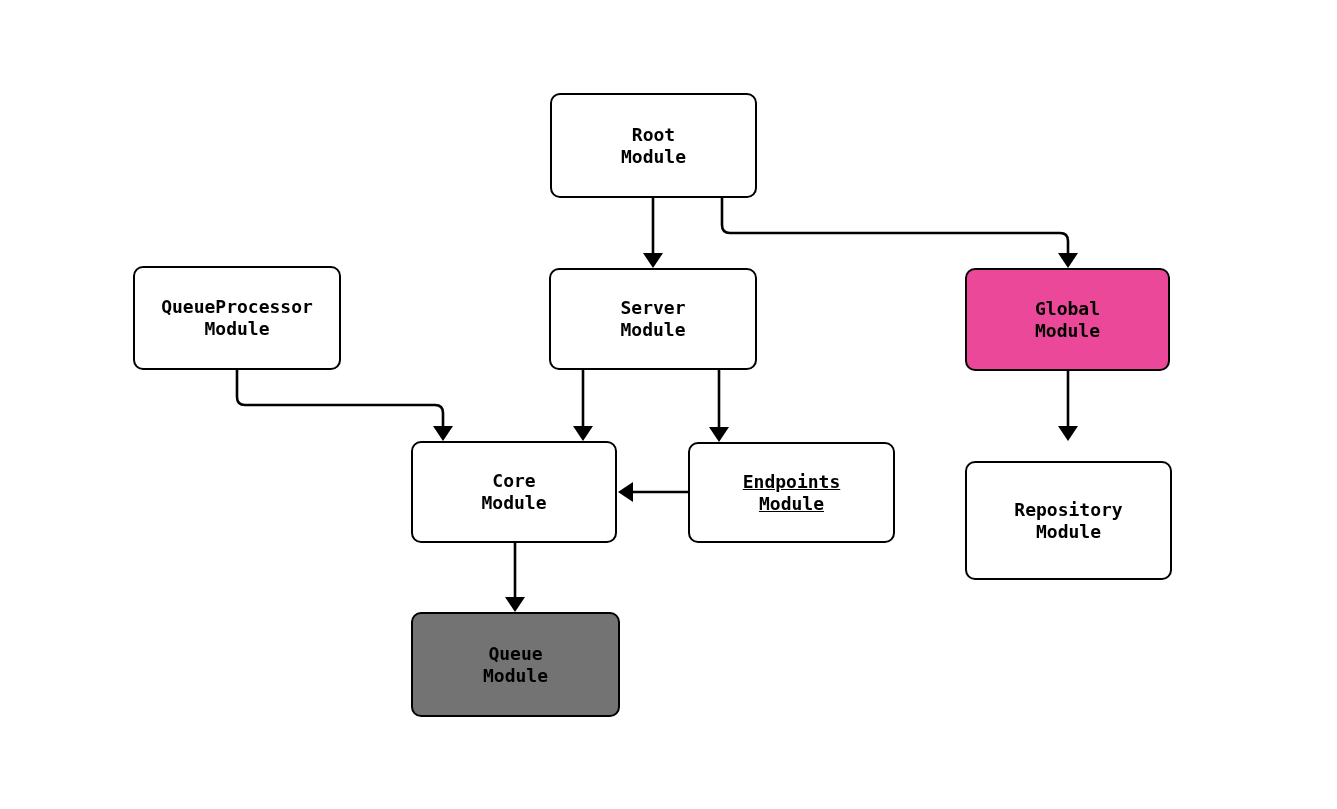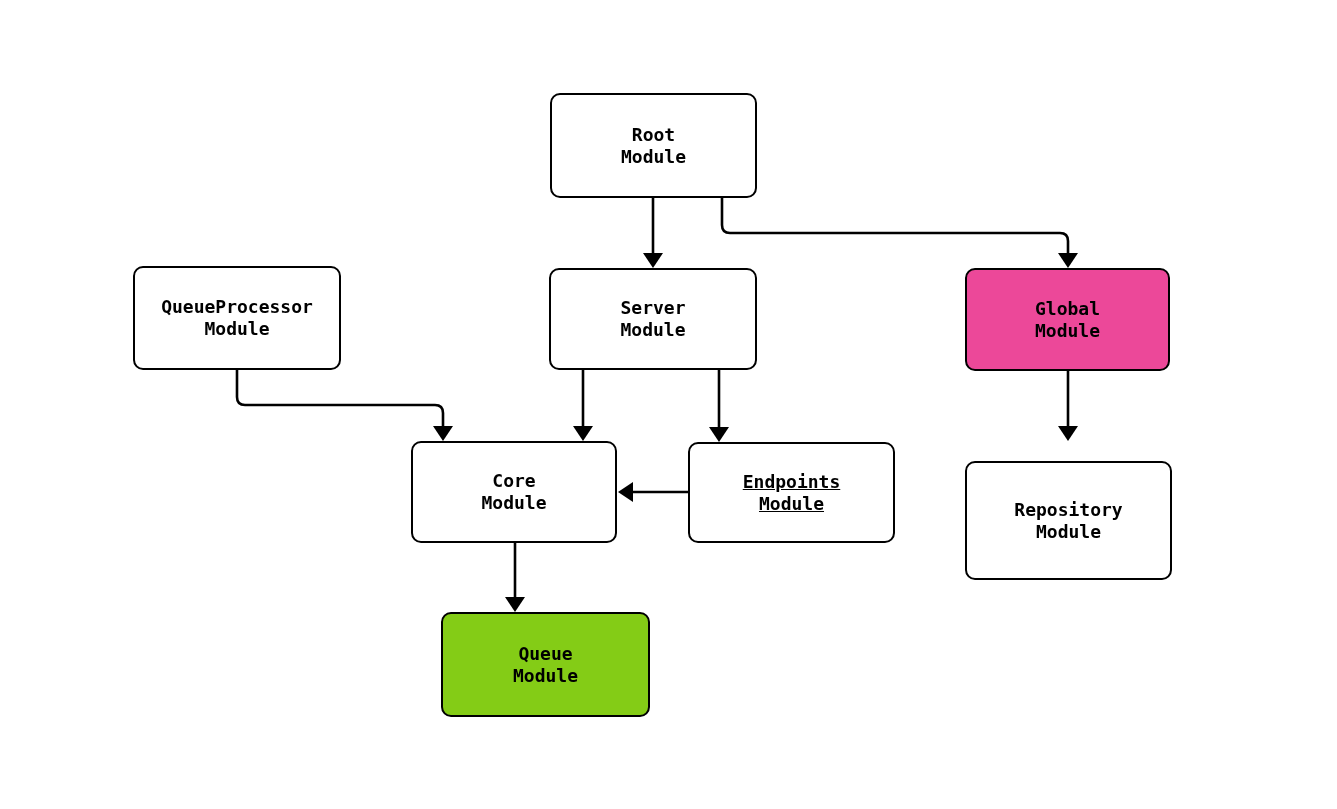--- a/index.html
+++ b/index.html
@@ -89,17 +89,17 @@
       <span>Module</span>
     </div>
     <div class="node" style="left: 688px; top: 442px; width: 207px; height: 101px; background: rgb(255, 255, 255); border-color: rgb(0, 0, 0); color: rgb(0, 0, 0); text-decoration: underline;">
       <span>Endpoints</span>
       <span>Module</span>
     </div>
     <div class="node" style="left: 965px; top: 425px; width: 207px; height: 119px; background: rgb(255, 255, 255); border-color: rgb(0, 0, 0); color: rgb(0, 0, 0); margin-top: 36px;">
       <span>Repository</span>
       <span>Module</span>
     </div>
-    <div class="node" style="left: 411px; top: 612px; width: 209px; height: 105px; background: #84cc16; border-color: rgb(0, 0, 0); color: rgb(0, 0, 0); margin-left: 30px;">
+    <div class="node" style="left: 411px; top: 612px; width: 209px; height: 105px; background: #737373; border-color: rgb(0, 0, 0); color: rgb(0, 0, 0);">
       <span>Queue</span>
       <span>Module</span>
     </div>
   </div>
 
 </body></html>

